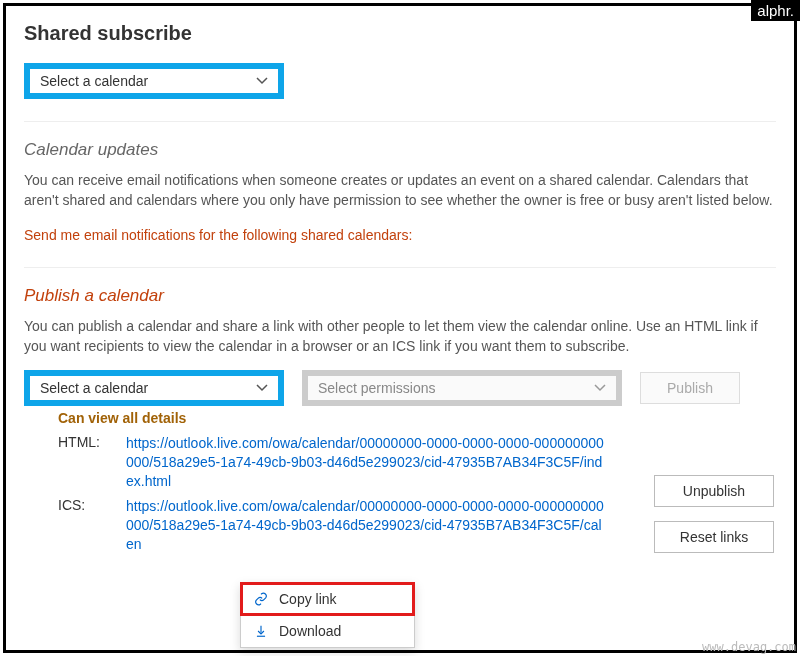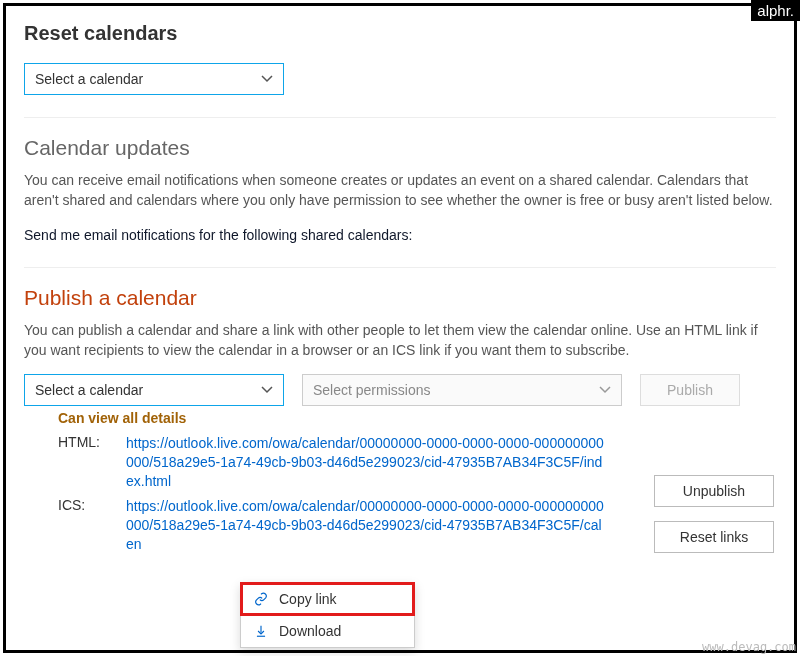--- a/index.html
+++ b/index.html
@@ -37,34 +37,34 @@
     font-size: 12px;
     font-family: monospace;
   }
   h1.page-title {
     font-size: 20px;
     font-weight: 600;
     color: #333;
     margin-bottom: 18px;
   }
   .dropdown {
-    border: 1px solid #0ea5e9;
+    border: 6px solid #0ea5e9;
     height: 32px;
     display: flex;
     align-items: center;
     justify-content: space-between;
     padding: 12px 10px;
     background: #fff;
     cursor: pointer;
     color: #333;
   }
   .dropdown.disabled { color: #888; border-color: #ccc; background:#fafafa;}
   .dropdown .chev { color:#555; }
   .section-divider { border: none; border-top: 1px solid #eee; margin: 22px 0 18px 0; }
-  h2.section-title { font-size: 21px; font-weight: 400; color: #666; margin-bottom: 10px; }
+  h2.section-title { font-size: 17px; font-weight: 400; color: #666; margin-bottom: 10px; font-style: italic; }
   h2.section-title.strong { color:#c2410c; font-weight:500; }
   p.body-text { color: #555; line-height: 1.45; margin-bottom: 14px; }
   .row { display: flex; gap: 18px; align-items:center; }
   .btn {
     border: 1px solid #bbb;
     background: #fff;
     height: 32px;
     min-width: 100px;
     display:flex; align-items:center; justify-content:center;
     cursor:pointer;
@@ -97,36 +97,36 @@
   .context-icon { color:#0066cc; width:16px; display:flex; justify-content:center;}
   .chev svg, .context-icon svg { display:block; }
 </style>
 </head>
 <body>
 
 <div class="watermark-tr">alphr.</div>
 <div class="watermark-br">www.devag.com</div>
 
 <div class="frame">
-  <h1 class="page-title">Reset calendars</h1>
+  <h1 class="page-title">Shared subscribe</h1>
 
   <div class="dropdown" style="width:260px">
     <span>Select a calendar</span>
     <span class="chev">
       <svg width="12" height="12" viewBox="0 0 12 12">
           <path d="M1 3l5 5 5-5" stroke="#555" stroke-width="1.5" fill="none"></path>
         </svg>
     </span>
   </div>
 
   <hr class="section-divider">
 
   <h2 class="section-title">Calendar updates</h2>
   <p class="body-text">You can receive email notifications when someone creates or updates an event on a shared calendar. Calendars that aren't shared and calendars where you only have permission to see whether the owner is free or busy aren't listed below.</p>
-  <p class="body-text" style="color:#0f172a">Send me email notifications for the following shared calendars:</p>
+  <p class="body-text" style="color:#c2410c">Send me email notifications for the following shared calendars:</p>
 
   <hr class="section-divider">
 
   <h2 class="section-title strong">Publish a calendar</h2>
   <p class="body-text">You can publish a calendar and share a link with other people to let them view the calendar online. Use an HTML link if you want recipients to view the calendar in a browser or an ICS link if you want them to subscribe.</p>
 
   <div class="row" style="margin-top:10px">
     <div class="dropdown" style="width:260px">
       <span>Select a calendar</span>
       <span class="chev">

